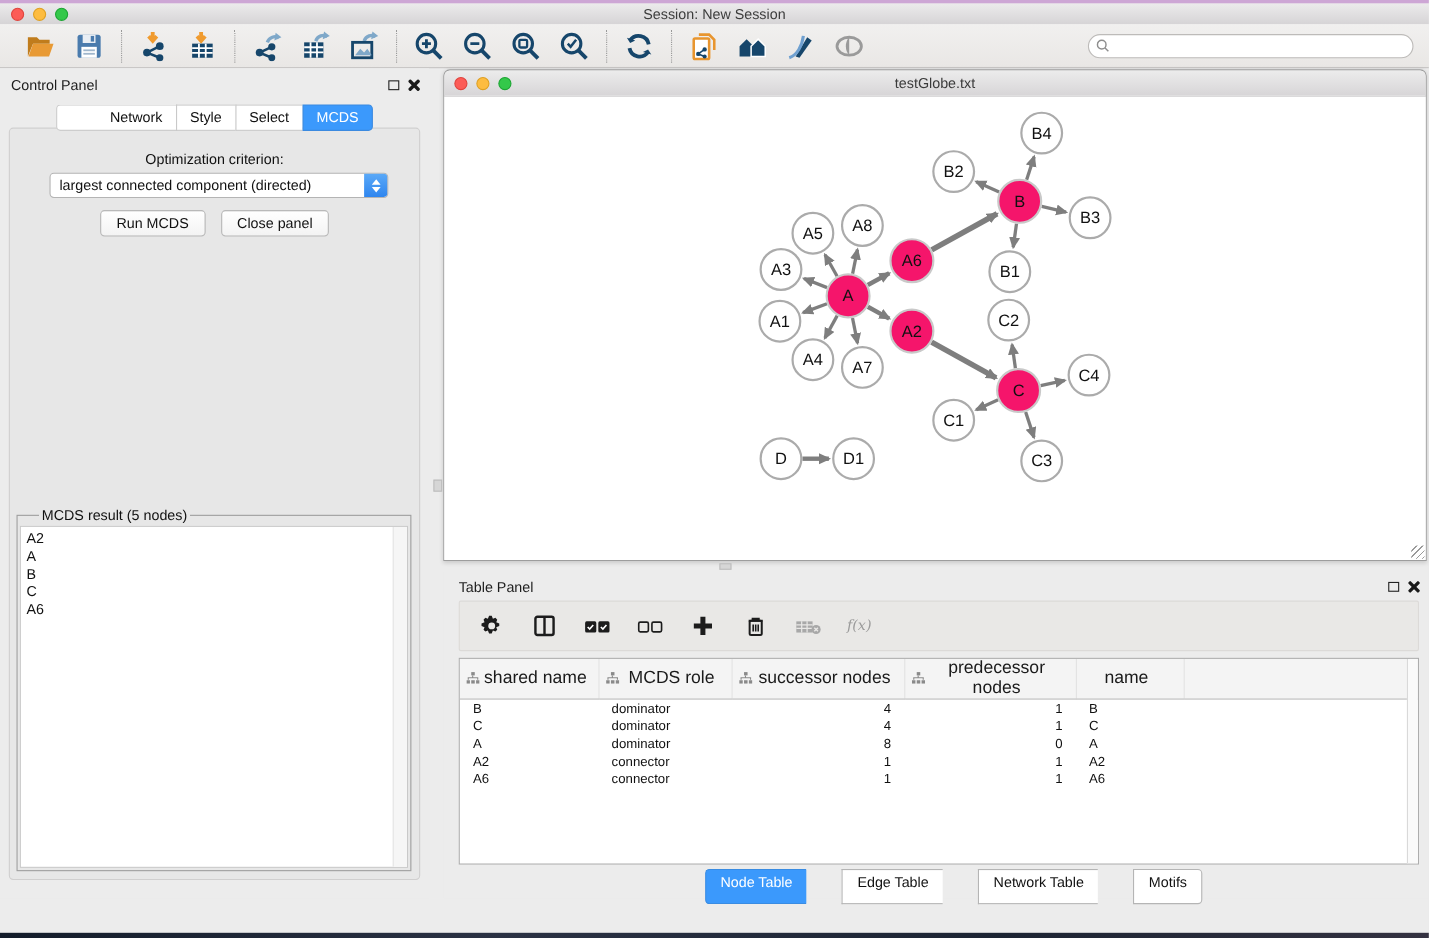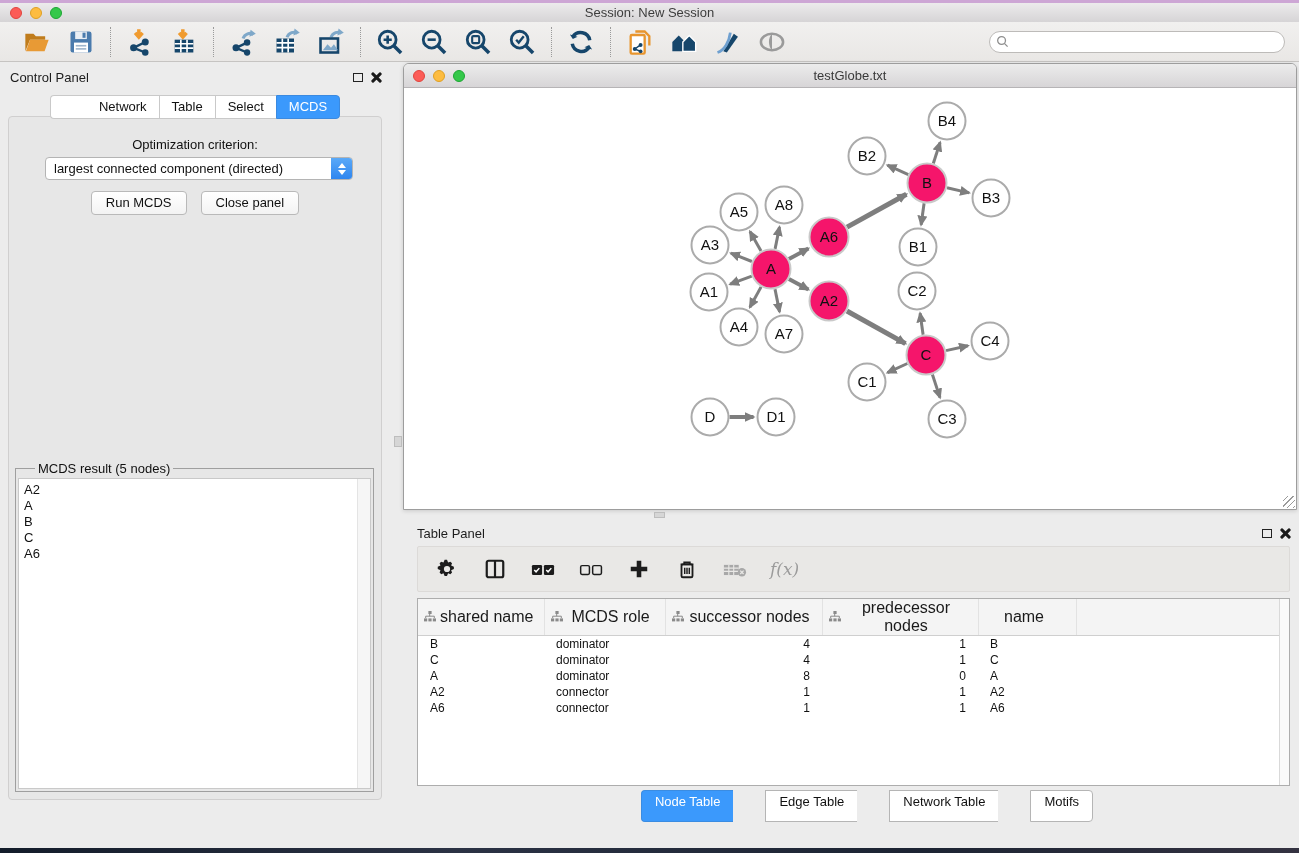--- a/index.html
+++ b/index.html
@@ -88,21 +88,21 @@
   .divider-handle-v { position:absolute; left:394px; top:436px; width:8px; height:11px; background:#d6d6d6; border:1px solid #bdbdbd; }
   .divider-handle-h { position:absolute; left:654px; top:512px; width:11px; height:6px; background:#d6d6d6; border:1px solid #bdbdbd; }
 
   
   .table-panel { position:absolute; left:403px; top:520px; width:896px; height:297px; background:#ececec; }
   .tp-head { position:absolute; top:0; left:0; width:100%; height:26px; display:flex; align-items:center; }
   .tp-title { font-size:13px; color:#1d1d1d; padding-left:14px; }
   .tp-toolbar { position:absolute; left:14px; right:9px; top:26px; height:46px; background:#e9e8e6;
     border:1px solid #dcdad8; border-radius:2px; display:flex; align-items:center; gap:22px; padding-left:16px; }
   .tp-tool { display:flex; align-items:center; justify-content:center; width:26px; height:26px; }
-  .fx-label { font-family:"DejaVu Serif","Liberation Serif",serif; font-style:italic; font-size:17px; color:#9b9b9b; }
+  .fx-label { font-family:"DejaVu Serif","Liberation Serif",serif; font-style:italic; font-size:13px; color:#9b9b9b; }
 
   .node-table-wrap { position:absolute; left:14px; right:9px; top:78px; height:188px; background:#fff;
     border:1px solid #adadad; overflow:hidden; }
   .vscroll-gutter { position:absolute; right:0; top:0; bottom:0; width:10px; background:#fafafa; border-left:1px solid #d9d9d9; }
   table.node-table { border-collapse:collapse; table-layout:fixed; width:100%; }
   table.node-table th { height:22px; background:#f4f4f4; border-bottom:1px solid #cfcfcf; border-right:1px solid #e2e2e2;
     font-size:16px; font-weight:normal; color:#1a1a1a; }
   table.node-table th .th-inner { display:flex; align-items:center; }
   table.node-table th .th-inner svg { margin-left:6px; flex:0 0 auto; }
   table.node-table th .th-label { flex:1; text-align:center; padding-right:6px; }
@@ -299,21 +299,21 @@
   <div class="control-panel">
     <div class="panel-head">
       <div class="panel-title">Control Panel</div>
       <div class="panel-head-icons">
         <div class="float-icon"></div>
         <div class="close-x"></div>
       </div>
     </div>
     <div class="cp-tabs" id="cp-tabs">
         <div class="cp-tab">Network</div>
-        <div class="cp-tab">Table</div>
+        <div class="cp-tab">Style</div>
         <div class="cp-tab">Select</div>
         <div class="cp-tab active">MCDS</div>
       </div>
     <div class="cp-box">
       <div class="opt-label">Optimization criterion:</div>
       <div class="combo">
         <div class="combo-text">largest connected component (directed)</div>
         <div class="combo-stepper">
           <div class="chev up"></div>
             <div class="chev down"></div>

